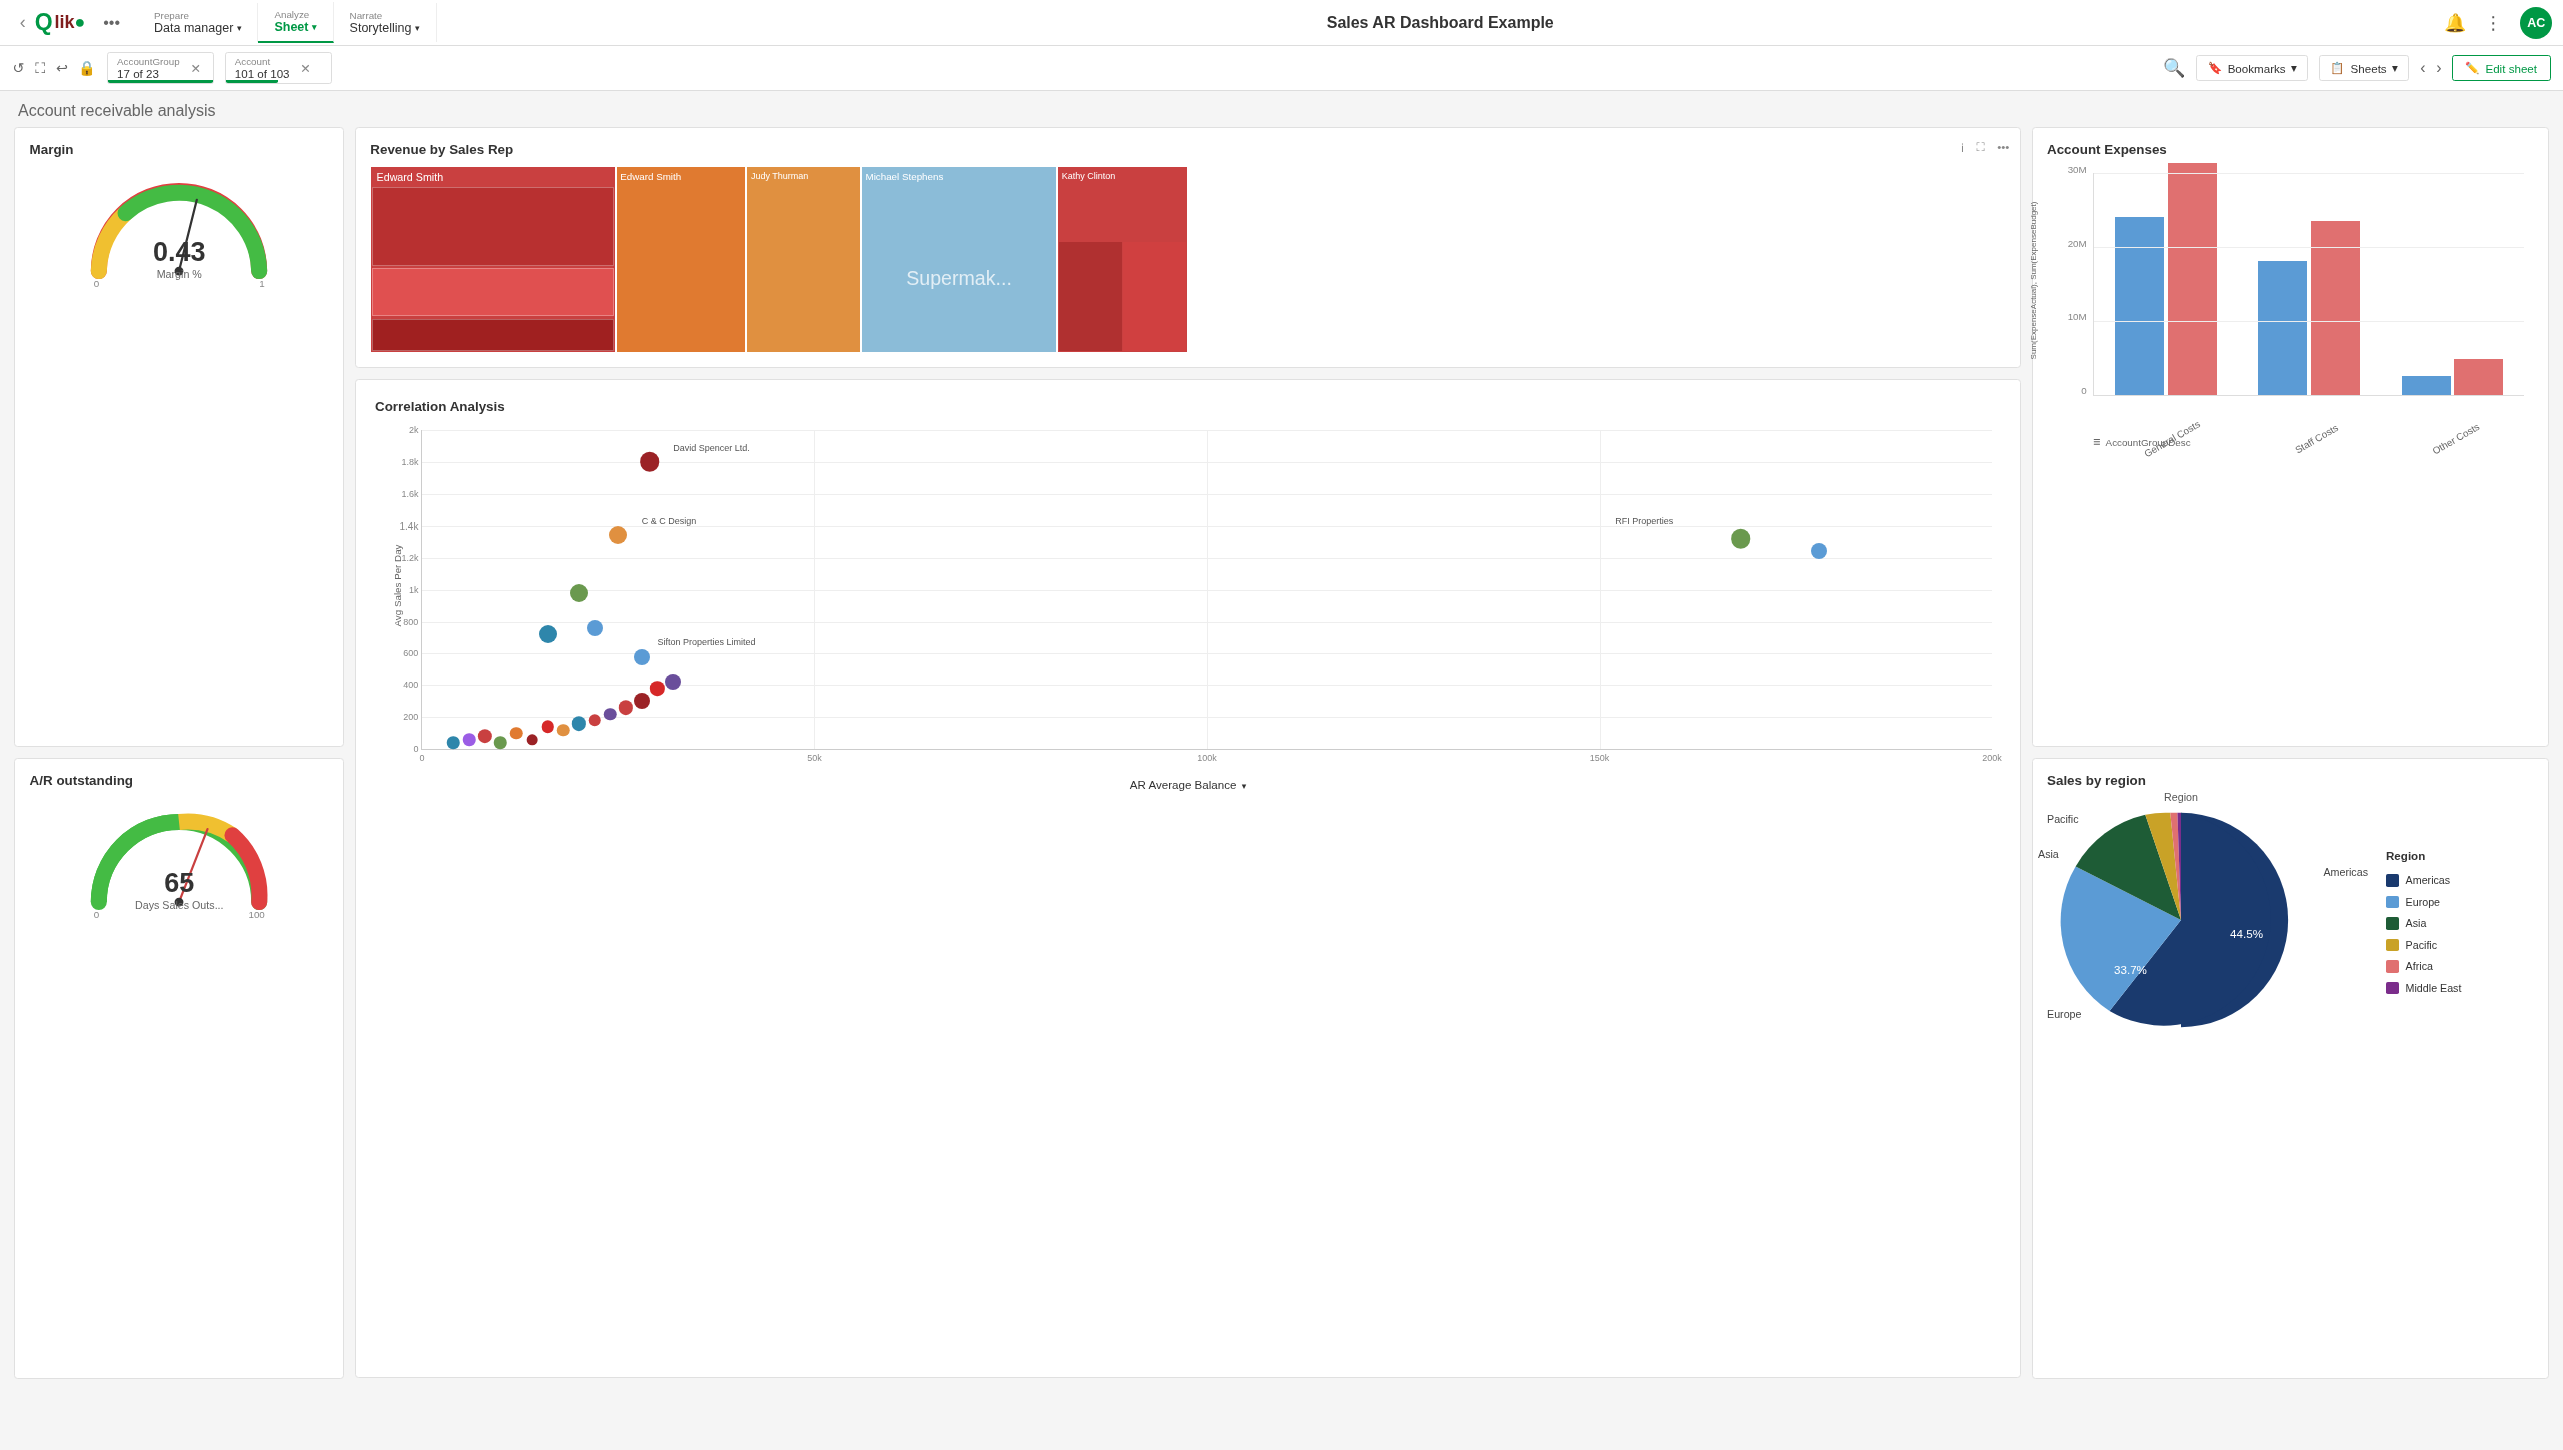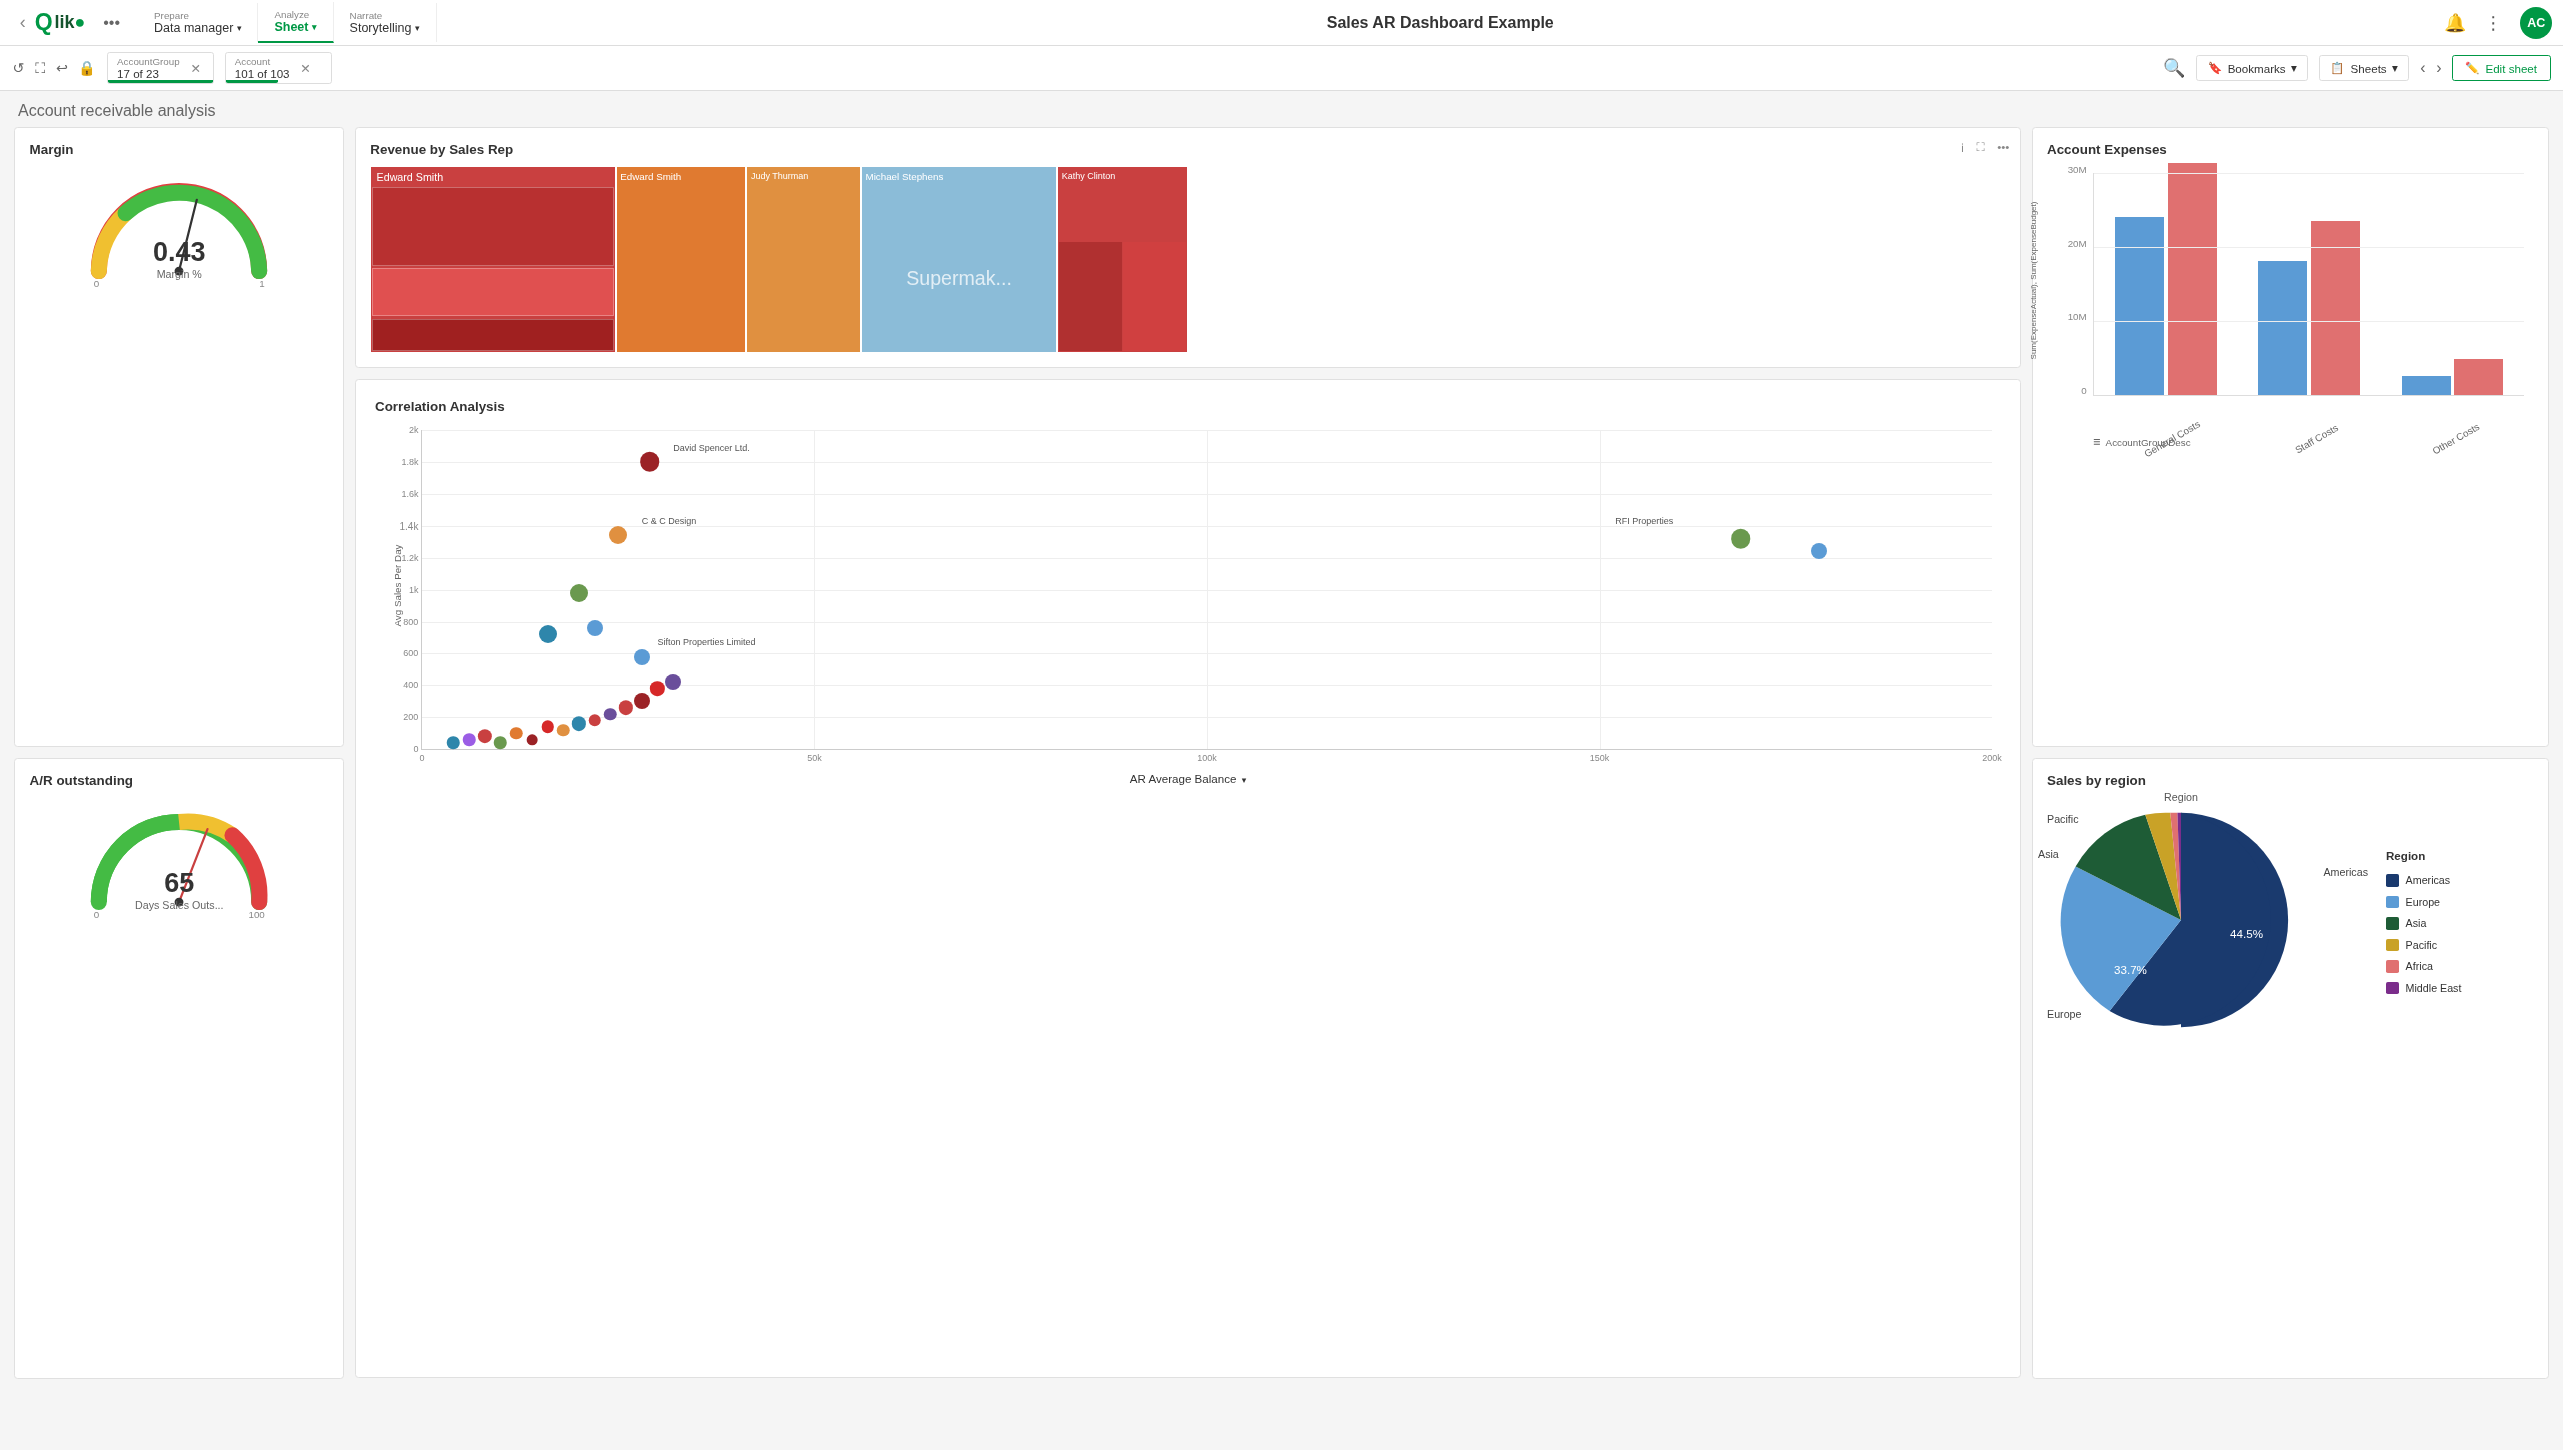--- a/index.html
+++ b/index.html
@@ -9,21 +9,21 @@
     .top-nav { display: flex; align-items: center; background: #fff; border-bottom: 0.9px solid #ddd; height: 46px; padding: 0 10.7px; gap: 0; }
     .nav-right { display: flex; align-items: center; gap: 18px; }
   </style>
 </head>
 <body>
 
 <div class="top-nav">
   <span style="color:#888;font-size:18px;padding:0 9px;cursor:pointer;">‹</span>
   <div style="display:flex;align-items:center;gap:1.8px;margin-right:18px;">
     <span style="color:#009845;font-size:23px;font-weight:900;">Q</span>
-    <span style="color:#14532d;font-size:18px;font-weight:700;">lik</span>
+    <span style="color:#7f1d1d;font-size:18px;font-weight:700;">lik</span>
     <span style="color:#009845;font-size:18px;font-weight:700;margin-left:-1.8px;">●</span>
   </div>
   <span style="color:#666;font-size:16px;margin-right:18px;cursor:pointer;">•••</span>
 
   <div style="display:flex;flex-direction:column;padding:7.1px 16px;cursor:pointer;border-right:0.9px solid #eee;">
     <span style="font-size:9.8px;color:#888;">Prepare</span>
     <span style="font-size:12.5px;color:#333;display:flex;align-items:center;gap:3.6px;">Data manager <span style="font-size:9px;">▾</span></span>
   </div>
 
   <div style="display:flex;flex-direction:column;padding:7.1px 16px;cursor:pointer;border-right:0.9px solid #eee;border-bottom:2.7px solid #009845;position:relative;">
@@ -275,21 +275,21 @@
           <div style="position:absolute;left:12%;bottom:11%;width:12.5px;height:12.5px;border-radius:50%;background:#6a4e9b;transform:translate(-50%,50%);"></div>
           <div style="position:absolute;left:13%;bottom:13%;width:14.3px;height:14.3px;border-radius:50%;background:#c94040;transform:translate(-50%,50%);"></div>
           <div style="position:absolute;left:14%;bottom:15%;width:16px;height:16px;border-radius:50%;background:#9b2226;transform:translate(-50%,50%);"></div>
           <div style="position:absolute;left:15%;bottom:19%;width:14.3px;height:14.3px;border-radius:50%;background:#d62828;transform:translate(-50%,50%);"></div>
           <div style="position:absolute;left:16%;bottom:21%;width:16px;height:16px;border-radius:50%;background:#6a4e9b;transform:translate(-50%,50%);"></div>
           <div style="position:absolute;left:8%;bottom:36%;width:18px;height:18px;border-radius:50%;background:#2e86ab;transform:translate(-50%,50%);"></div>
           <div style="position:absolute;left:11%;bottom:38%;width:16px;height:16px;border-radius:50%;background:#5b9bd5;transform:translate(-50%,50%);"></div>
           <div style="position:absolute;left:10%;bottom:49%;width:18px;height:18px;border-radius:50%;background:#6a994e;transform:translate(-50%,50%);"></div>
         </div>
 
-        <div style="position:absolute;bottom:10px;left:50%;transform:translateX(-50%);font-size:11.6px;color:#333;display:flex;align-items:flex-end;gap:5.3px;">
+        <div style="position:absolute;bottom:4px;left:50%;transform:translateX(-50%);font-size:11.6px;color:#333;display:flex;align-items:flex-end;gap:5.3px;">
           <span>AR Average Balance</span>
           <span style="font-size:9px;">▾</span>
         </div>
       </div>
     </div>
   </div>
 
   <div style="display:flex;flex-direction:column;gap:10.7px;width:517px;flex-shrink:0;">
 
     <div style="background:#fff;border:0.9px solid #e0e0e0;border-radius:3.6px;padding:14.3px;flex:1;">

